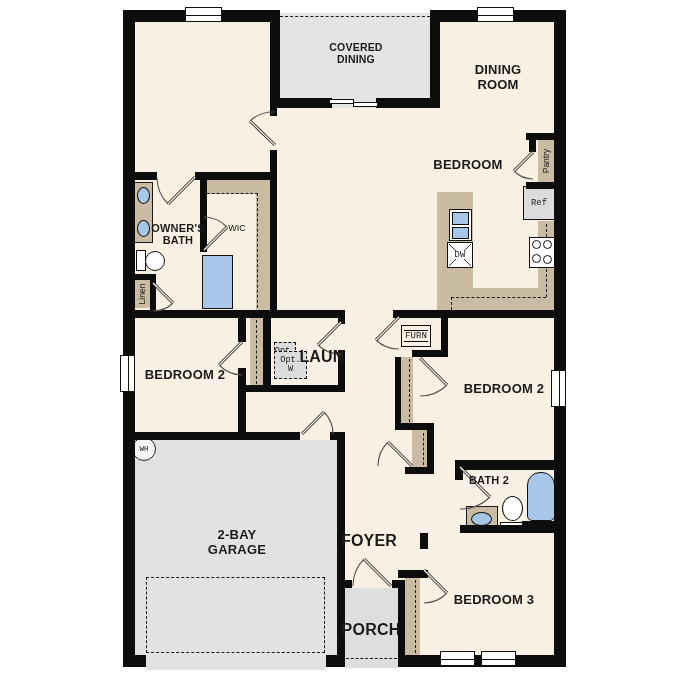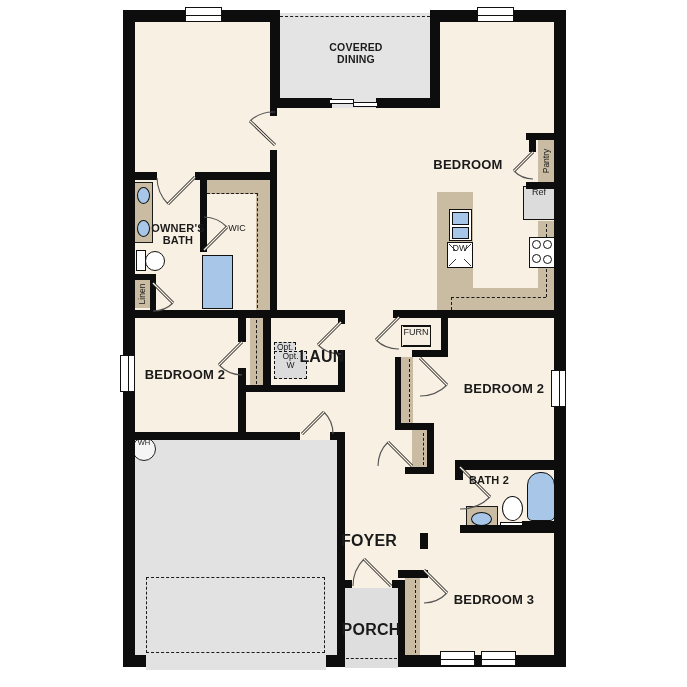--- a/index.html
+++ b/index.html
@@ -20,21 +20,21 @@
   .oval{border-radius:50%;}
   .lbl{position:absolute;color:#1a1a1a;font-weight:bold;font-size:13px;line-height:1.12;text-align:center;transform:translateX(-50%);white-space:nowrap;letter-spacing:.2px;}
   .lbl.wrap{white-space:normal;}
   .lbl.md{font-size:11px;}
   .lbl.md2{font-size:16px;}
   .lbl.sm{font-size:10.5px;}
   .fx{position:absolute;color:#1a1a1a;font-size:9px;font-weight:normal;text-align:center;transform:translateX(-50%);white-space:nowrap;}
   .fx.tiny{font-size:8.5px;line-height:1.1;white-space:normal;}
   .rotbox{display:flex;align-items:center;justify-content:center;}
   .rotbox span{transform:rotate(-90deg);font-size:8.5px;color:#1a1a1a;white-space:nowrap;}
-  .cell{display:flex;justify-content:center;font-size:9px;color:#1a1a1a;}
+  .cell{display:flex;align-items:center;justify-content:center;font-size:9px;color:#1a1a1a;font-family:Liberation Mono, monospace;}
   .furnline{border-top:1.2px solid #111;border-bottom:1.2px solid #111;padding:0 1px;}
   .burner{position:absolute;width:9px;height:9px;border:1.5px solid #111;border-radius:50%;box-sizing:border-box;background:transparent;}
   svg.doors{position:absolute;left:0;top:0;pointer-events:none;}
 </style>
 </head>
 <body>
 
 <div class="plan" style="--wall: #0d0d0d; --floor: #f8f0e2; --gray: #e2e2e2; --tan: #c9bca2; --blue: #a8c7e8; --appl: #dcdcdc;">
 
   <div class="abs base" style="left:129px;top:16px;width:431px;height:645px;"></div>
@@ -235,30 +235,32 @@
     </g>
     <g stroke="#333" stroke-width="1">
       <line x1="449" y1="244" x2="456" y2="251"></line>
         <line x1="471" y1="244" x2="464" y2="251"></line>
       <line x1="449" y1="266" x2="456" y2="259"></line>
         <line x1="471" y1="266" x2="464" y2="259"></line>
     </g>
   </svg>
 
   <div class="lbl wrap sm" style="left:356px;top:42px;width:72px;">COVERED DINING</div>
+  <div class="lbl wrap" style="left:498px;top:63px;width:80px;">DINING ROOM</div>
   <div class="lbl" style="left:468px;top:158px;">BEDROOM</div>
   <div class="lbl wrap md" style="left:178px;top:222px;width:62px;">OWNER'S BATH</div>
   <div class="fx" style="left:237px;top:223px;">WIC</div>
   <div class="abs rotbox" style="left:126px;top:278px;width:32px;height:32px;">
       <span>Linen</span>
     </div>
   <div class="abs rotbox" style="left:530px;top:145px;width:32px;height:32px;">
       <span>Pantry</span>
     </div>
   <div class="lbl md2" style="left:322px;top:348px;">LAUN</div>
   <div class="lbl" style="left:185px;top:368px;">BEDROOM 2</div>
   <div class="lbl" style="left:504px;top:382px;">BEDROOM 2</div>
+  <div class="lbl wrap" style="left:237px;top:528px;width:92px;">2-BAY GARAGE</div>
   <div class="lbl md2" style="left:369px;top:532px;">FOYER</div>
   <div class="lbl wrap md" style="left:489px;top:474px;width:46px;">BATH 2</div>
   <div class="lbl md2" style="left:371px;top:621px;">PORCH</div>
   <div class="lbl" style="left:494px;top:593px;">BEDROOM 3</div>
 
 </div>
 
 </body></html>

